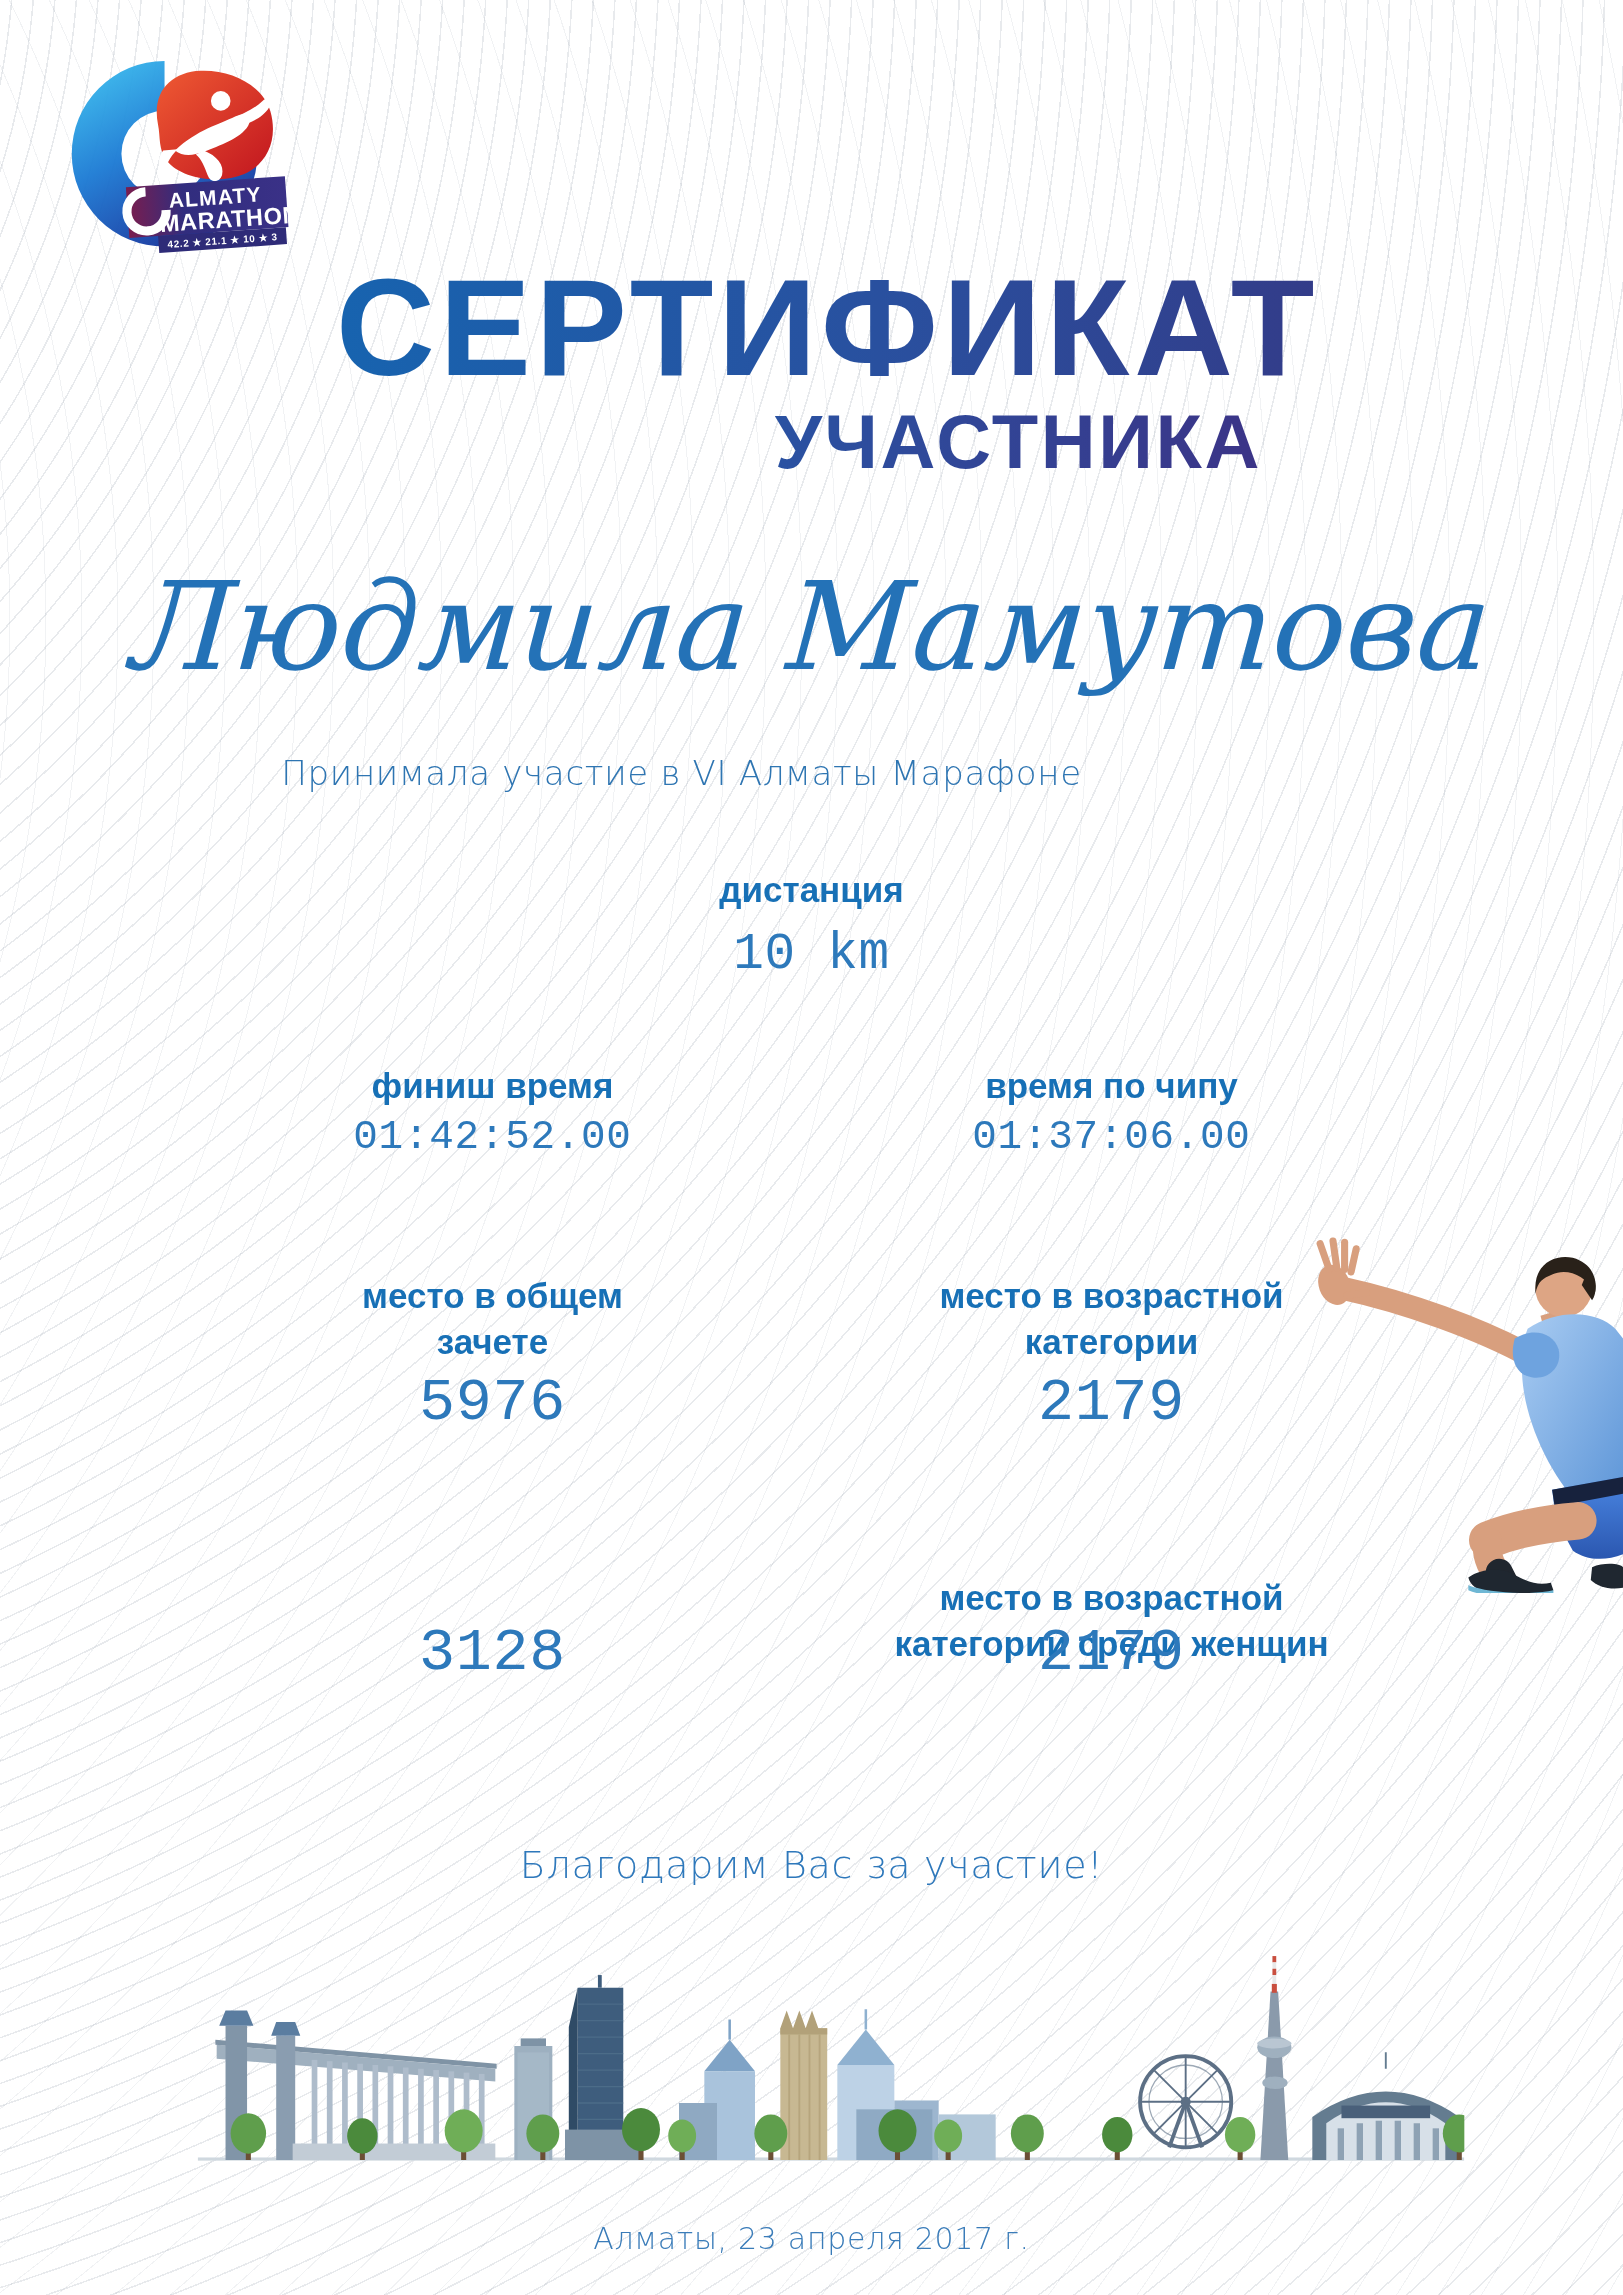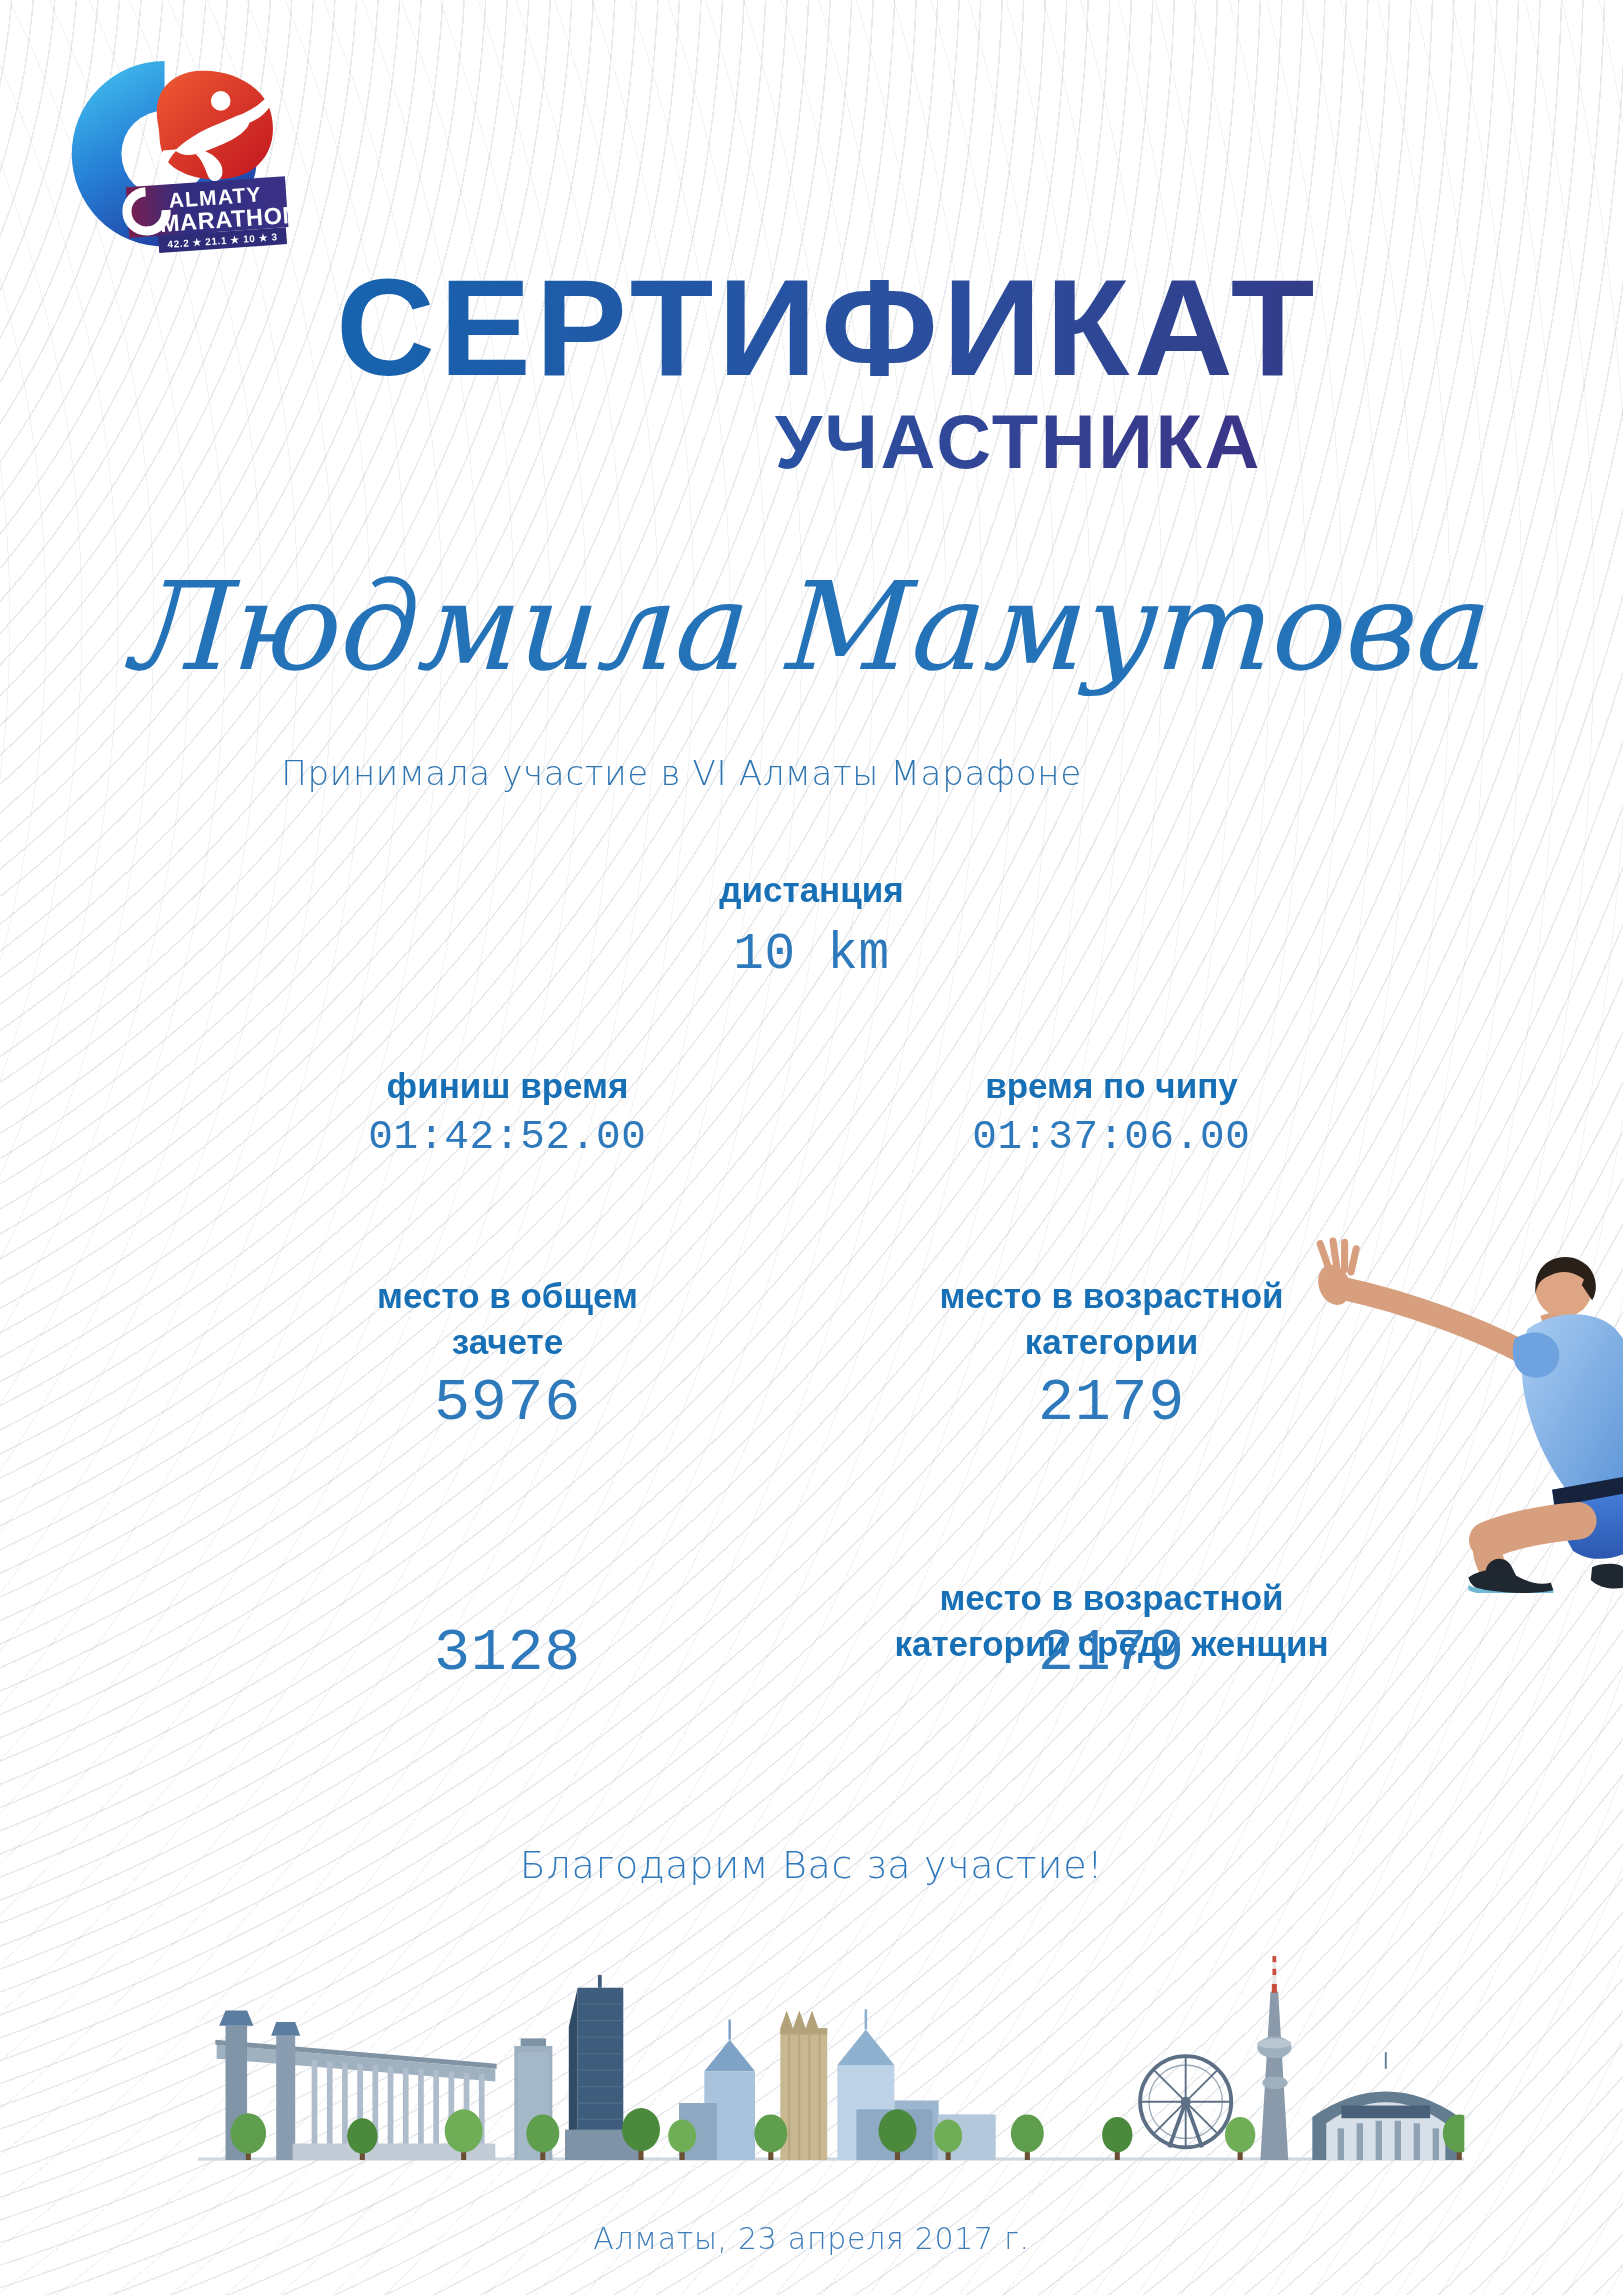--- a/index.html
+++ b/index.html
@@ -64,21 +64,21 @@
 
   .stat-label{
     font-size:35px;font-weight:700;color:#1770b6;line-height:1.32;
     text-align:center;
   }
   .stat-value{
     font-family:Liberation Mono, monospace;
     font-weight:200;color:#2d79bb;text-align:center;letter-spacing:0.7px;
   }
   .center-col{left:0;width:1623px;}
-  .col-left{left:246px;width:523px;}
+  .col-left{left:231px;width:523px;}
   .col-right{left:850px;width:523px;}
   .wrap-inner{display:inline-block;}
 
   .v-distance{font-size:51px;}
   .v-time{font-size:41px;}
   .v-place{font-size:60px;}
 
   .thanks{
     left:0;top:1843px;width:1623px;text-align:center;
     font-family:"DejaVu Sans","Liberation Sans",sans-serif;

